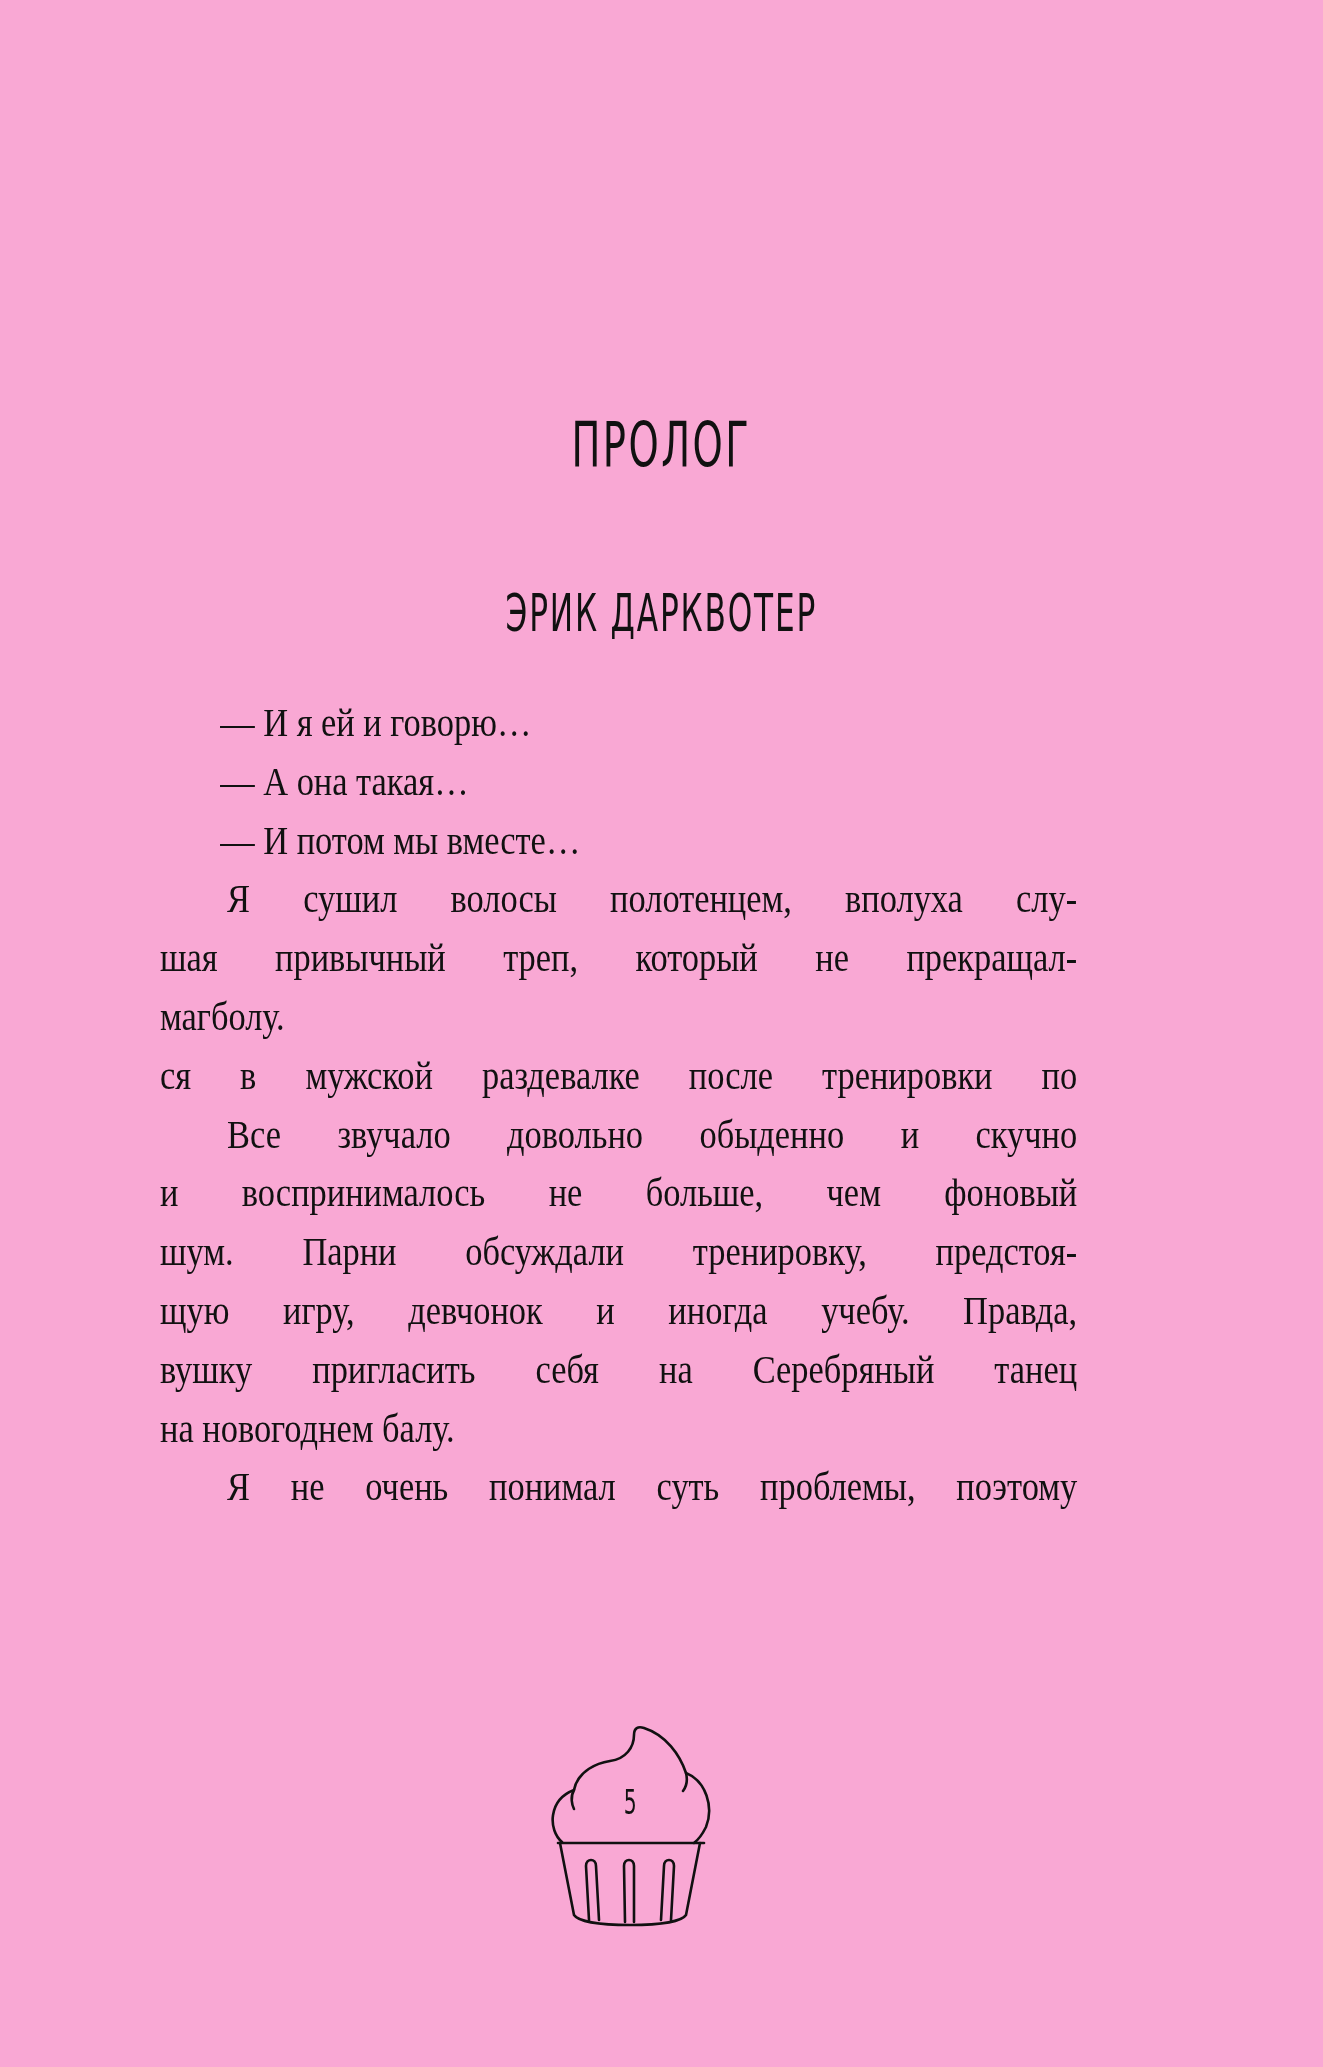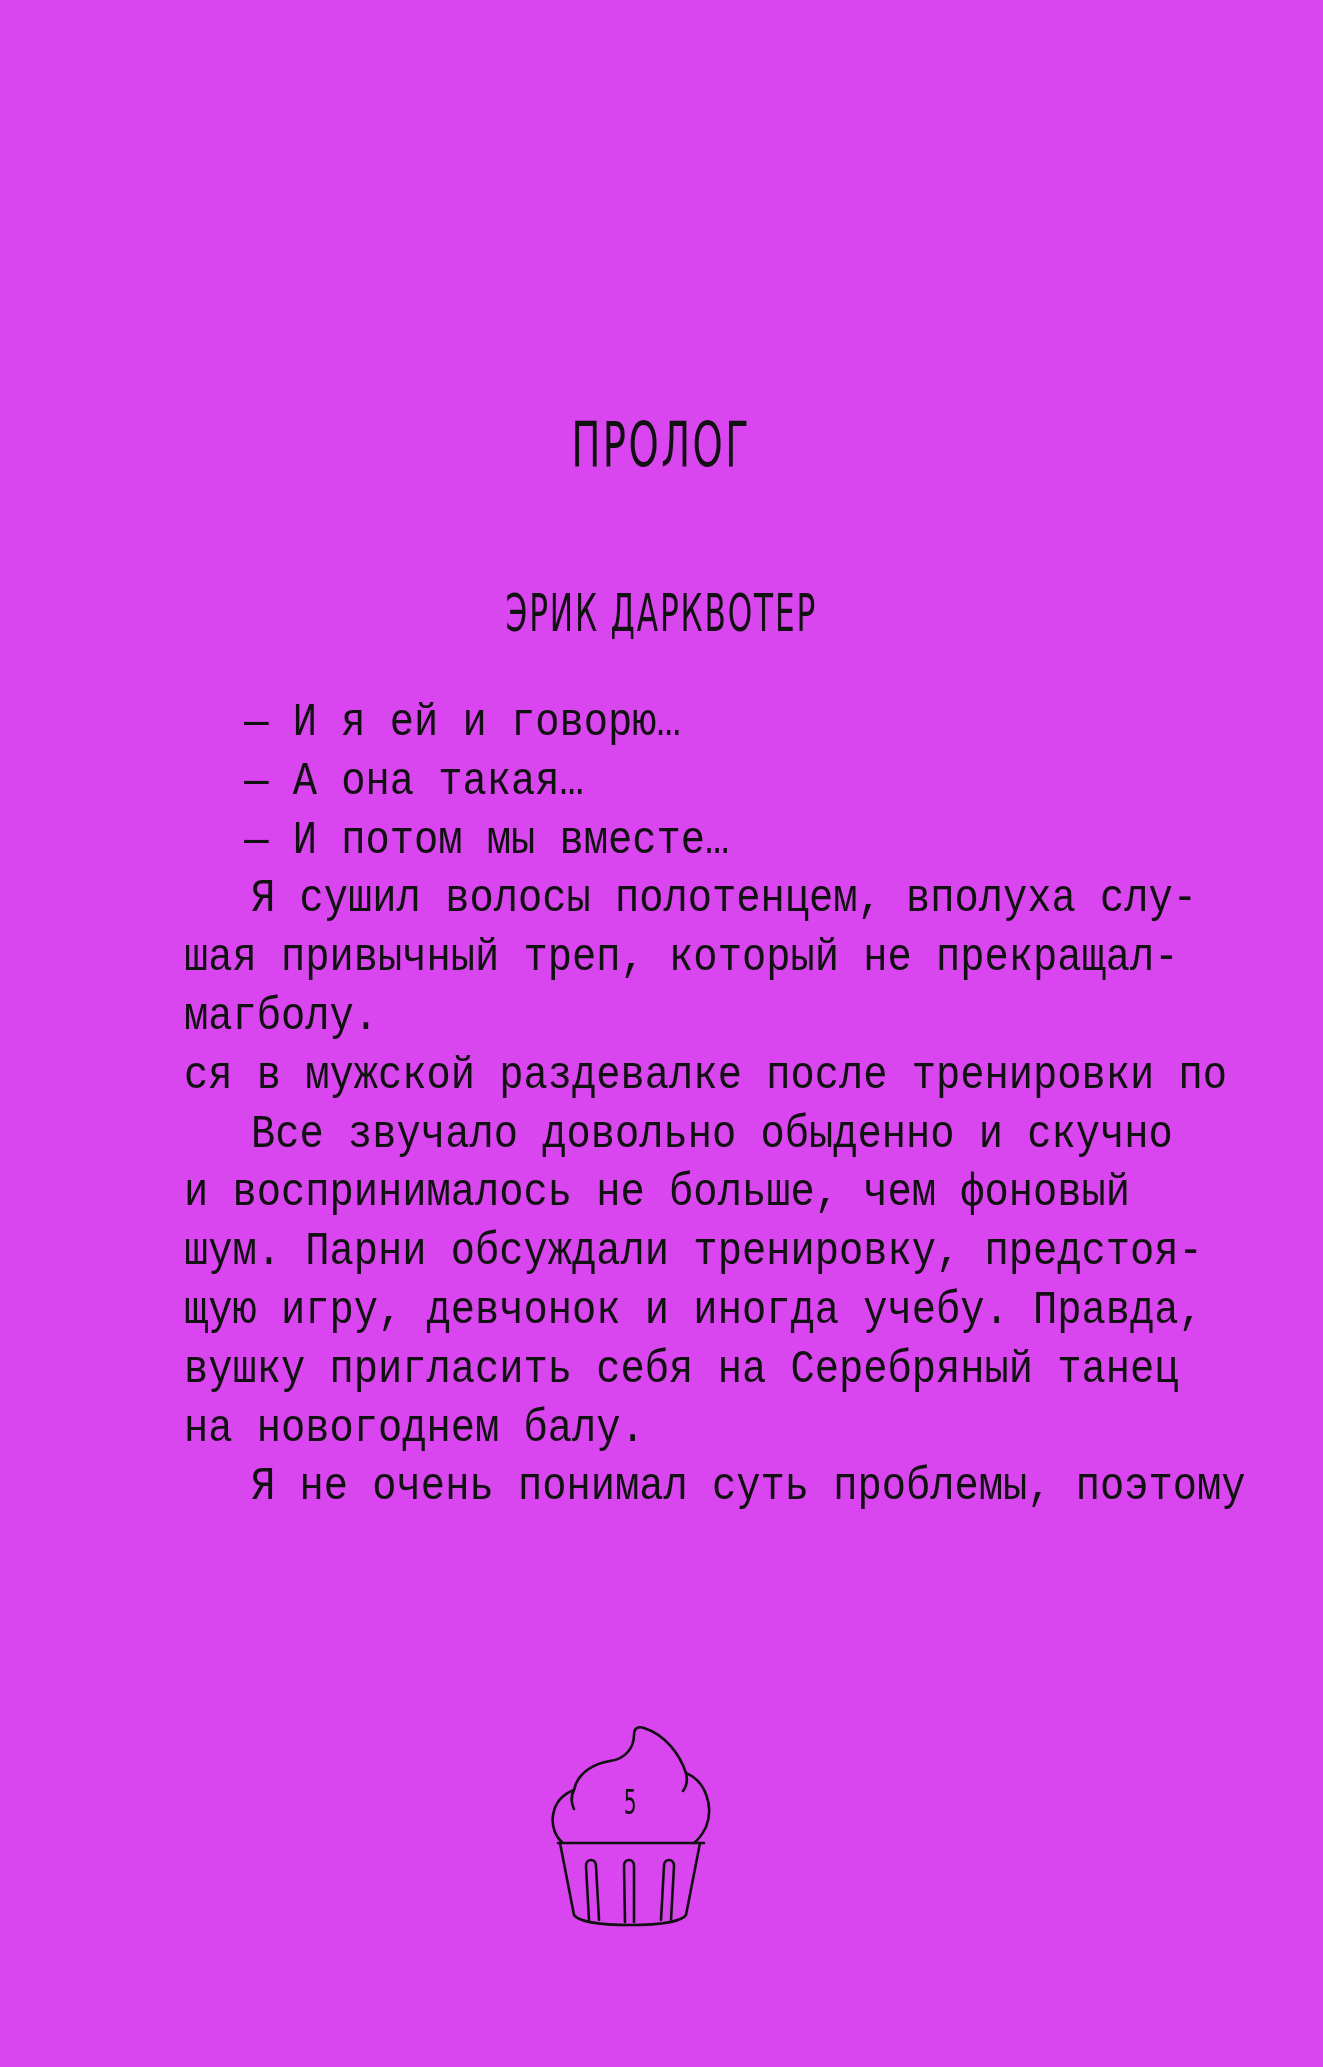--- a/index.html
+++ b/index.html
@@ -1,30 +1,30 @@
 <!DOCTYPE html>
 <html><head>
 <meta charset="utf-8">
 <style>
   html, body { margin: 0; padding: 0; background: #ffffff; }
   body { width: 1323px; height: 2067px; position: relative; overflow: hidden; color: #111; }
-  .page { position: absolute; left: 0; top: 0; width: 1323px; height: 2067px; background: #d946ef; }
+  .page { position: absolute; left: 0; top: 0; width: 1323px; height: 2067px; background: #f9a8d4; }
   .chapter-title {
     position: absolute; left: 0; width: 1323px; top: 410px; text-align: center;
     font-family: "DejaVu Sans", sans-serif; font-size: 62px; line-height: 70px;
     transform: scaleX(0.62); transform-origin: 661px 0; letter-spacing: 4px; color: #111;
   }
   .pov-title {
     position: absolute; left: 0; width: 1323px; top: 583px; text-align: center;
     font-family: "DejaVu Sans", sans-serif; font-size: 52px; line-height: 60px;
     transform: scaleX(0.6); transform-origin: 661px 0; letter-spacing: 3px; color: #111;
   }
   .body-text {
-    position: absolute; left: 184px; top: 697px; width: 917px;
-    font-family: Liberation Mono, monospace; font-size: 47px; color: #111;
+    position: absolute; left: 160px; top: 697px; width: 917px;
+    font-family: Liberation Serif, serif; font-size: 40px; color: #111;
   }
   .line {
     height: 58.8px; line-height: 52px; white-space: nowrap;
     text-align: justify; text-align-last: justify; overflow: visible;
   }
   .line .inner { display: inline-block; transform: scaleX(0.86); transform-origin: 0 0; width: 116.3%; text-align: justify; text-align-last: justify; }
   .line.last .inner { text-align-last: left; }
   .line.indent .inner { padding-left: 78px; box-sizing: border-box; }
   .line.dialog .inner { padding-left: 70px; box-sizing: border-box; text-align-last: left; }
   .page-badge { position: absolute; left: 548px; top: 1725px; width: 165px; height: 205px; }

